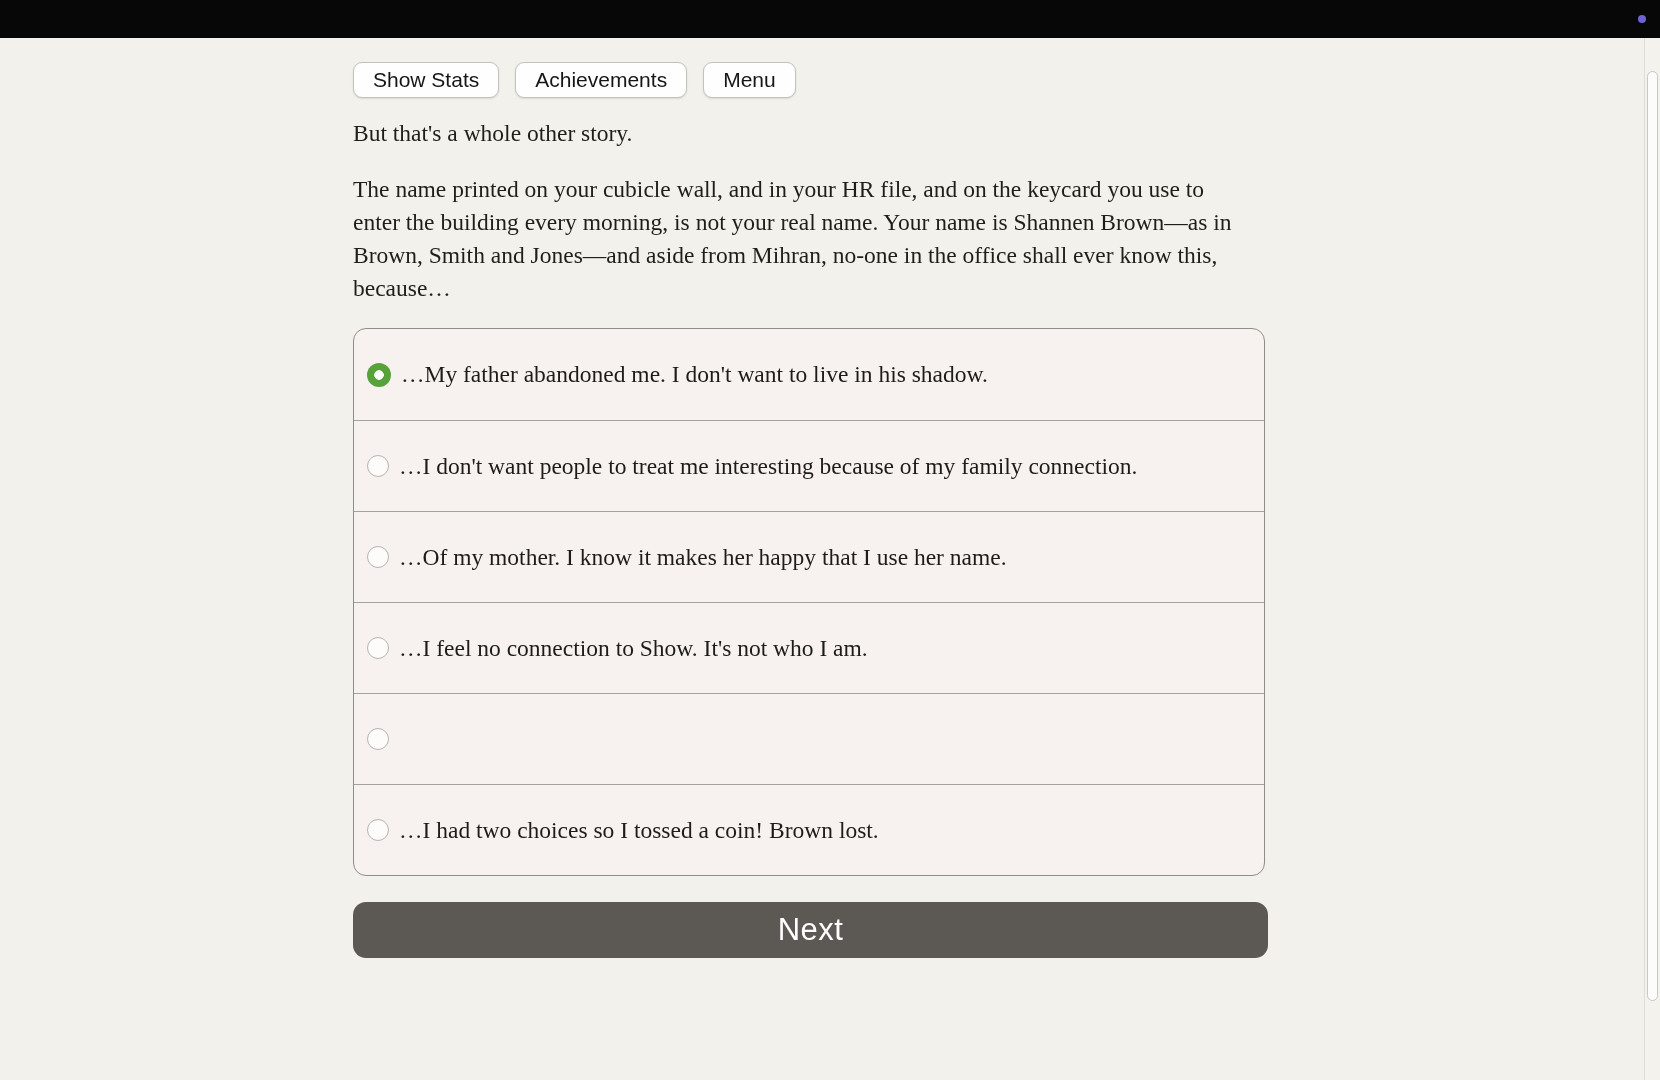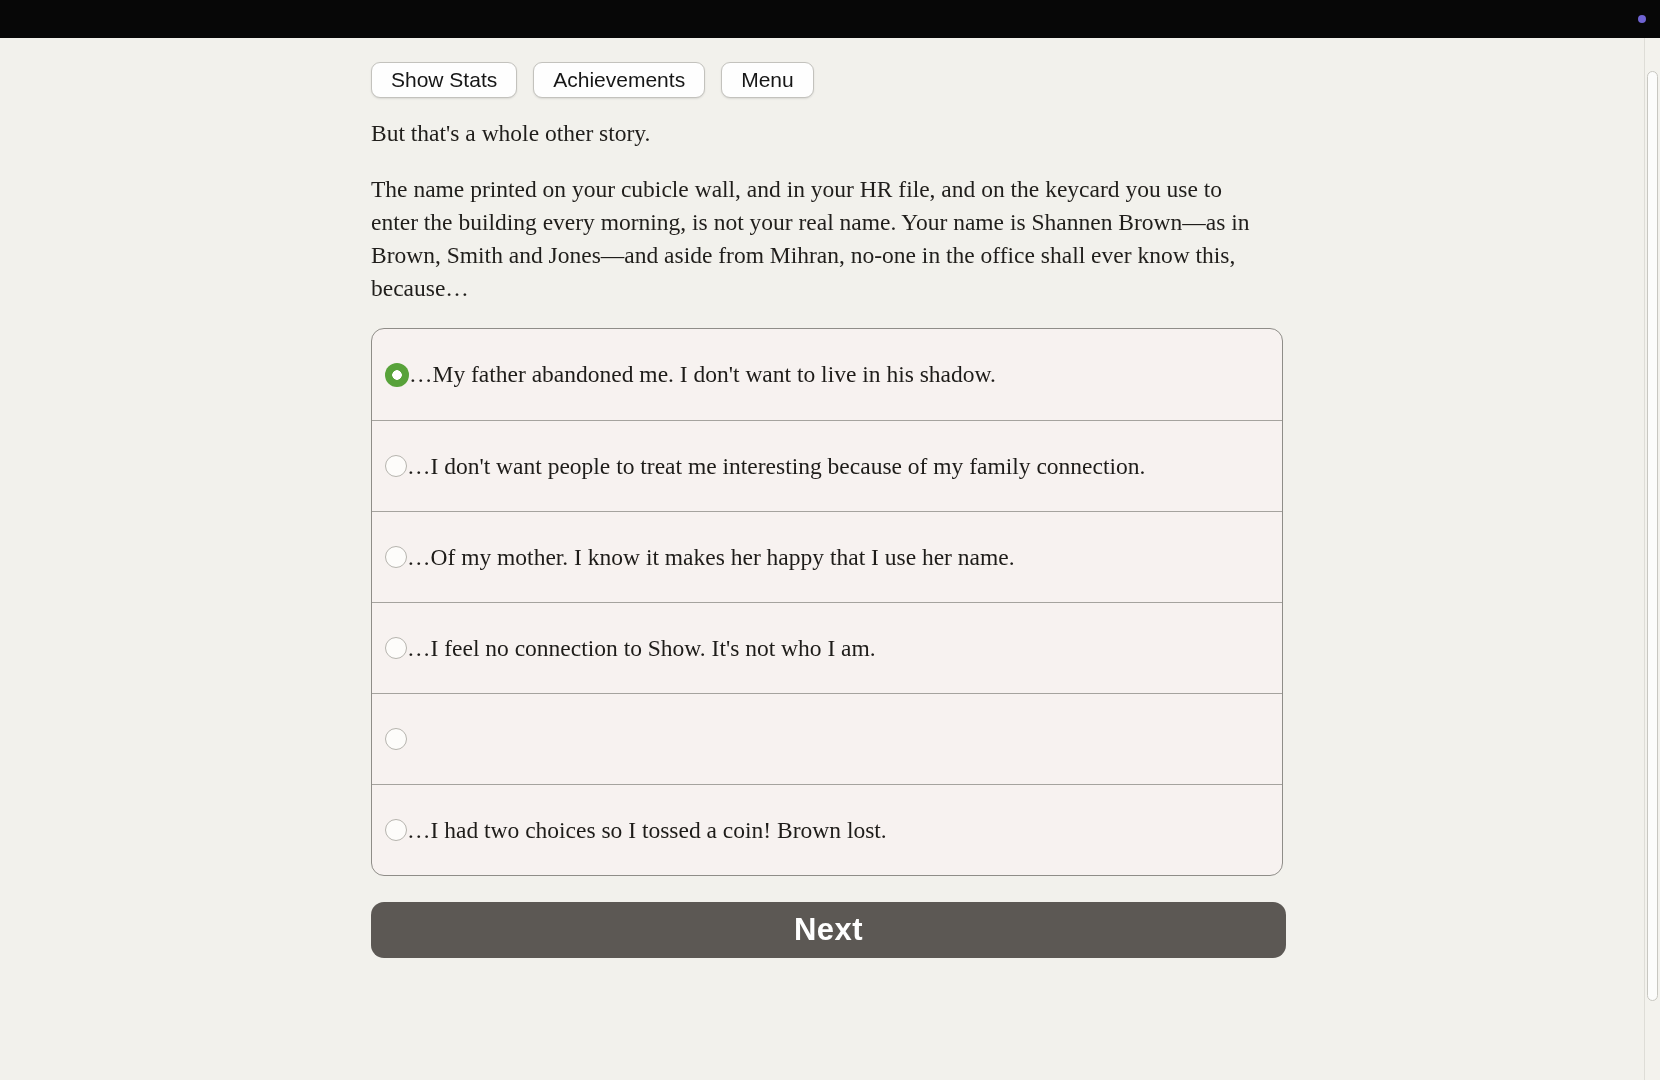--- a/index.html
+++ b/index.html
@@ -20,21 +20,21 @@
   }
   .scrollbar {
     position:absolute; top:38px; right:0; width:16px; height:1042px;
     background:#f3f2ed; border-left:1px solid #deddd7;
   }
   .scrollbar-thumb {
     position:absolute; top:33px; left:2px; width:11px; height:930px;
     background:#fcfcfb; border:1px solid #c8c7c1; border-radius:6px;
   }
   .page {
-    position:absolute; left:371px; top:38px; width:915px;
+    position:absolute; left:353px; top:38px; width:915px;
   }
   .toolbar {
     margin-top:24px; display:flex; gap:16px; align-items:center;
   }
   .tb-btn {
     height:36px; padding:0 19px;
     background:#fefefe; border:1px solid #c3c2bd; border-radius:9px;
     box-shadow:0 1px 2px rgba(0,0,0,0.10);
     font-family:"Liberation Sans", sans-serif;
     font-size:21px; color:#161616; cursor:pointer;
@@ -60,28 +60,28 @@
   .radio {
     width:22px; height:22px; border-radius:50%;
     background:#fdfcfa; border:1px solid #b6b4ae; flex:0 0 auto;
   }
   .radio.selected {
     width:24px; height:24px; border:none;
     background:radial-gradient(circle, #ffffff 0 4.5px, #58a23a 5px 100%);
   }
   .choice-label {
     font-family:"Liberation Serif", serif;
-    font-size:23.5px; color:#1e1c19; margin-left:0;
+    font-size:23.5px; color:#1e1c19; margin-left:10px;
     white-space:nowrap;
   }
   .next-btn {
     margin-top:26px; width:915px; height:56px;
     background:#5c5854; border:none; border-radius:13px;
     color:#ffffff; font-family:"Liberation Sans", sans-serif;
-    font-weight:bold; font-size:31px; letter-spacing:0.5px;
+    font-weight:normal; font-size:31px; letter-spacing:0.5px;
     display:flex; align-items:center; justify-content:center;
     cursor:pointer;
   }
 </style>
 </head>
 <body>
 
 <div class="topbar">
   <span class="top-dot"></span>
 </div>

